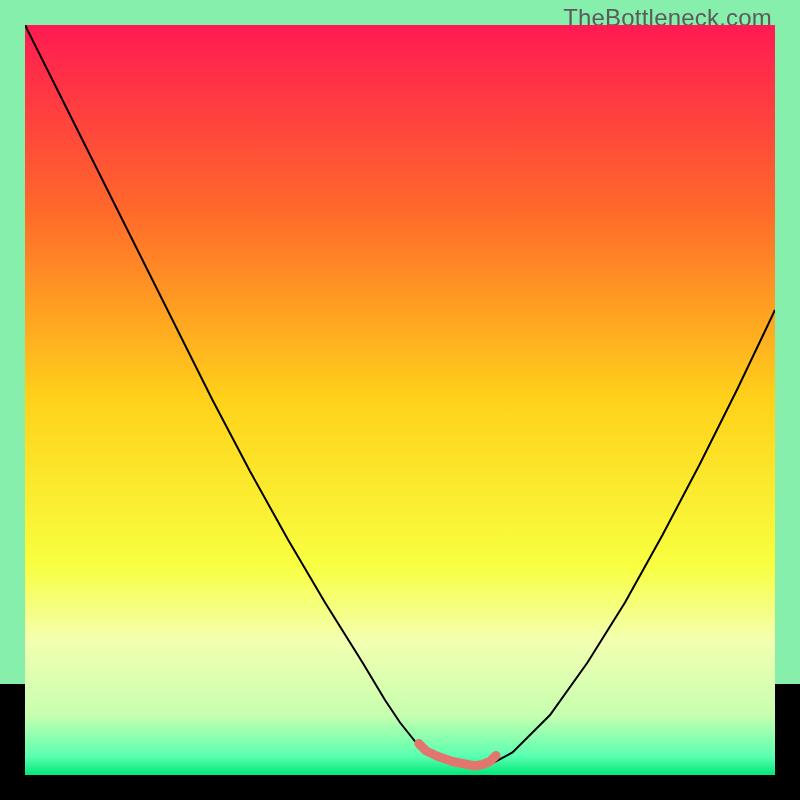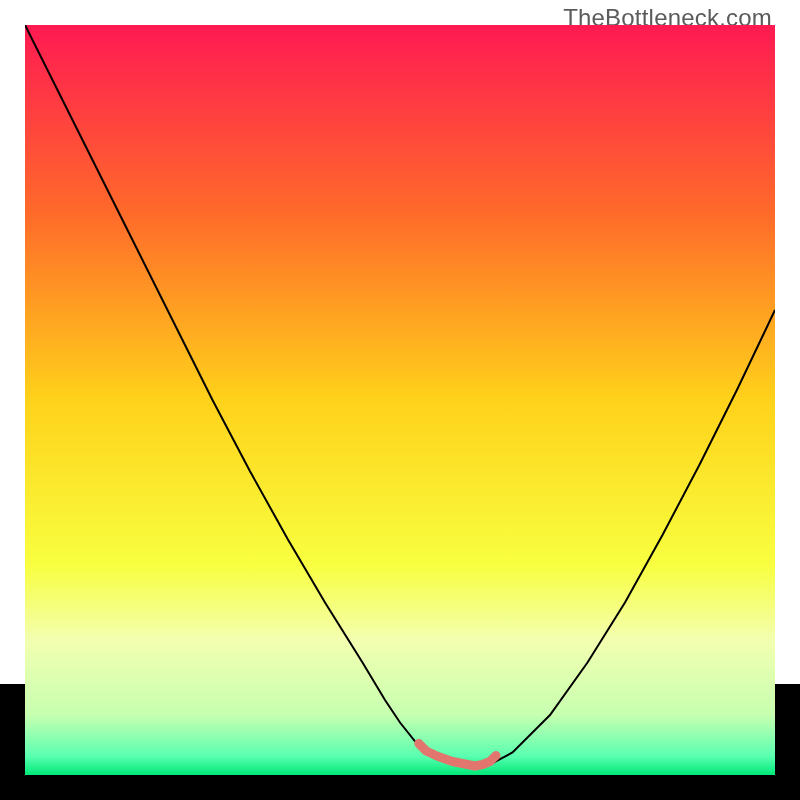--- a/index.html
+++ b/index.html
@@ -1,21 +1,21 @@
 <!DOCTYPE html>
 <html><head>
 <meta charset="utf-8">
 <style>
   * { margin: 0; padding: 0; box-sizing: border-box; }
   html, body { width: 800px; height: 800px; overflow: hidden; background: #000; }
   .frame {
     position: relative;
     width: 800px;
     height: 684px;
-    background: #ffffff;
+    background: #86efac;
   }
   .plot-area {
     position: absolute;
     left: 25px;
     top: 25px;
     width: 750px;
     height: 750px;
   }
   .watermark {
     position: absolute;

